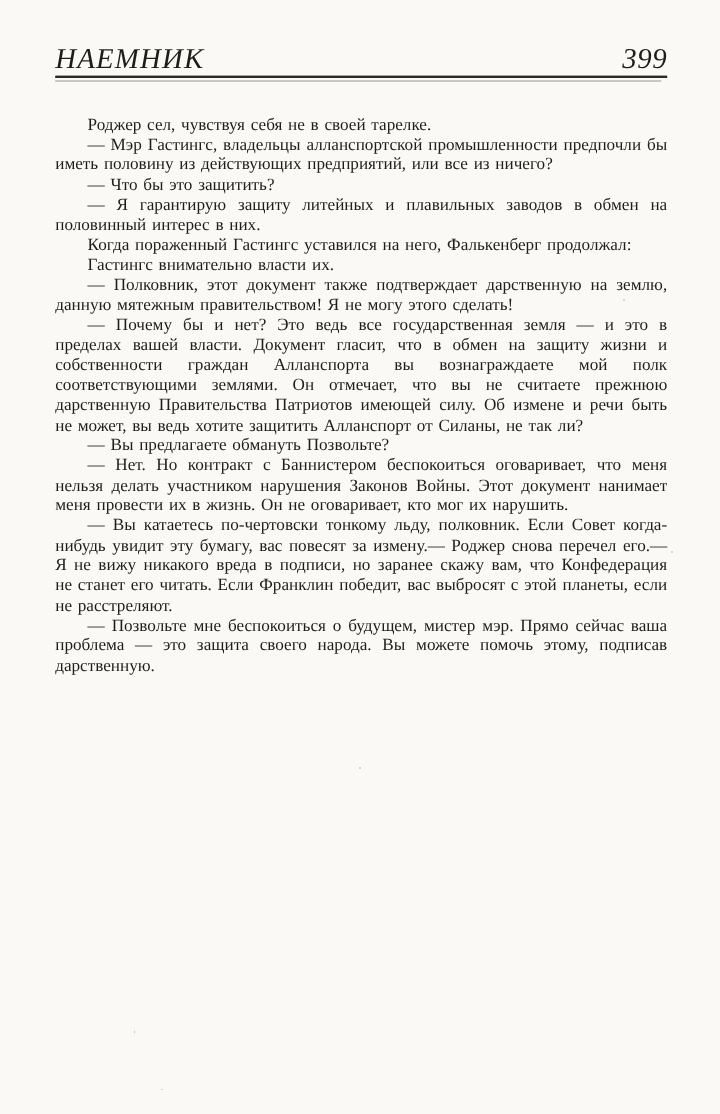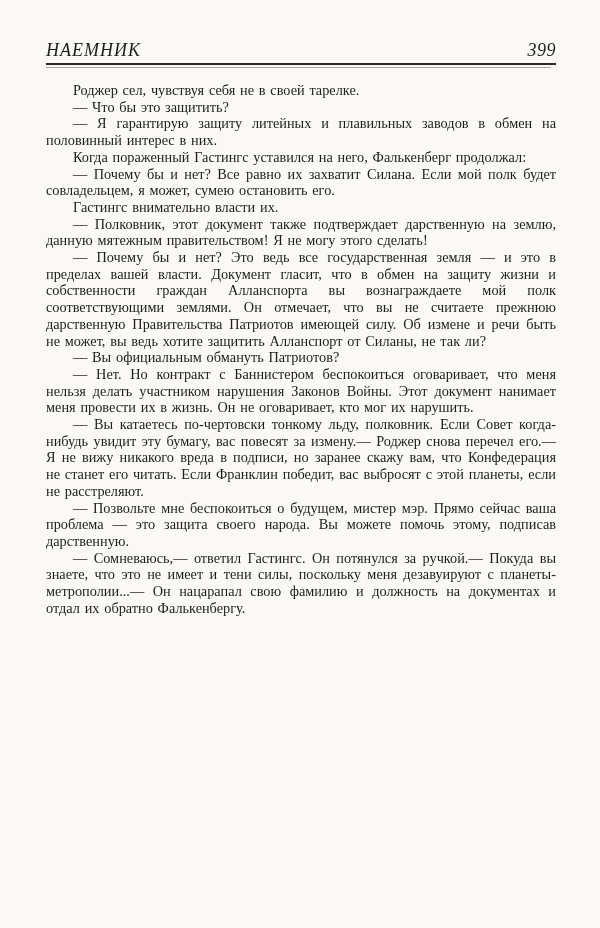--- a/index.html
+++ b/index.html
@@ -28,42 +28,42 @@
       radial-gradient(circle 1px at 300px 640px, #d6d3cb 0, #d6d3cb 60%, transparent 61%),
       radial-gradient(circle 1px at 560px 460px, #d9d6ce 0, #d9d6ce 60%, transparent 61%);
     background-repeat: no-repeat;
   }
   .header {
     display: flex;
     justify-content: space-between;
     align-items: baseline;
     padding-top: 40px;
     font-style: italic;
-    font-size: 18px;
+    font-size: 24px;
     line-height: 20px;
   }
   .running-title {
     letter-spacing: 1px;
   }
   .page-number {
     letter-spacing: 0.5px;
   }
   .rule-thick {
     height: 2px;
     background: #2a2927;
     margin-top: 3px;
   }
   .rule-thin {
     height: 1px;
     background: #aba79d;
     margin-top: 2px;
     width: 99%;
   }
   .body-text {
-    margin-top: 14px;
+    margin-top: 28px;
     font-size: 14.3px;
     line-height: 16.7px;
     text-align: justify;
     word-spacing: 1.2px;
   }
   .body-text p {
     margin: 0;
     text-indent: 27px;
   }
 </style>
@@ -75,27 +75,26 @@
   <div class="header">
     <span class="running-title">НАЕМНИК</span>
     <span class="page-number">399</span>
   </div>
 
   <div class="rule-thick"></div>
   <div class="rule-thin"></div>
 
   <div class="body-text">
     <p>Роджер сел, чувствуя себя не в своей тарелке.</p>
+    <p>— Мэр Гастингс, владельцы алланспортской промышленности предпочли бы иметь половину из действующих предприятий, или все из ничего?</p>
     <p>— Что бы это защитить?</p>
     <p>— Я гарантирую защиту литейных и плавильных заводов в обмен на половинный интерес в них.</p>
     <p>Когда пораженный Гастингс уставился на него, Фалькенберг продолжал:</p>
-    <p>— Почему бы и нет? Все равно их захватит Силана. Если мой полк будет совладельцем, я может, сумею остановить его.</p>
     <p>Гастингс внимательно власти их.</p>
     <p>— Полковник, этот документ также подтверждает дарственную на землю, данную мятежным правительством! Я не могу этого сделать!</p>
     <p>— Почему бы и нет? Это ведь все государственная земля — и это в пределах вашей власти. Документ гласит, что в обмен на защиту жизни и собственности граждан Алланспорта вы вознаграждаете мой полк соответствующими землями. Он отмечает, что вы не считаете прежнюю дарственную Правительства Патриотов имеющей силу. Об измене и речи быть не может, вы ведь хотите защитить Алланспорт от Силаны, не так ли?</p>
-    <p>— Вы официальным обмануть Патриотов?</p>
+    <p>— Вы предлагаете обмануть Позвольте?</p>
     <p>— Нет. Но контракт с Баннистером беспокоиться оговаривает, что меня нельзя делать участником нарушения Законов Войны. Этот документ нанимает меня провести их в жизнь. Он не оговаривает, кто мог их нарушить.</p>
     <p>— Вы катаетесь по-чертовски тонкому льду, полковник. Если Совет когда-нибудь увидит эту бумагу, вас повесят за измену.— Роджер снова перечел его.— Я не вижу никакого вреда в подписи, но заранее скажу вам, что Конфедерация не станет его читать. Если Франклин победит, вас выбросят с этой планеты, если не расстреляют.</p>
     <p>— Позвольте мне беспокоиться о будущем, мистер мэр. Прямо сейчас ваша проблема — это защита своего народа. Вы можете помочь этому, подписав дарственную.</p>
-    <p>— Сомневаюсь,— ответил Гастингс. Он потянулся за ручкой.— Покуда вы знаете, что это не имеет и тени силы, поскольку меня дезавуируют с планеты-метрополии...— Он нацарапал свою фамилию и должность на документах и отдал их обратно Фалькенбергу.</p>
   </div>
 
 </div>
 
 </body></html>

